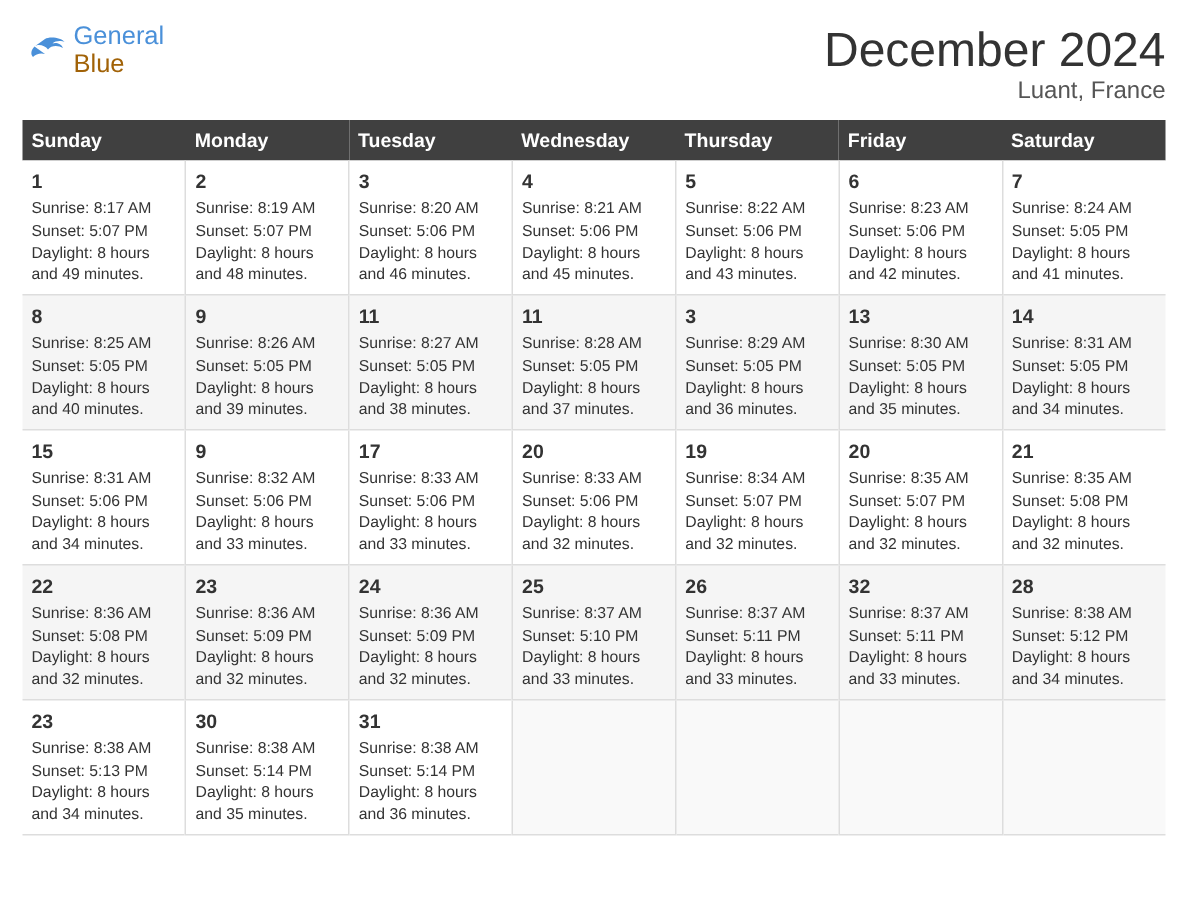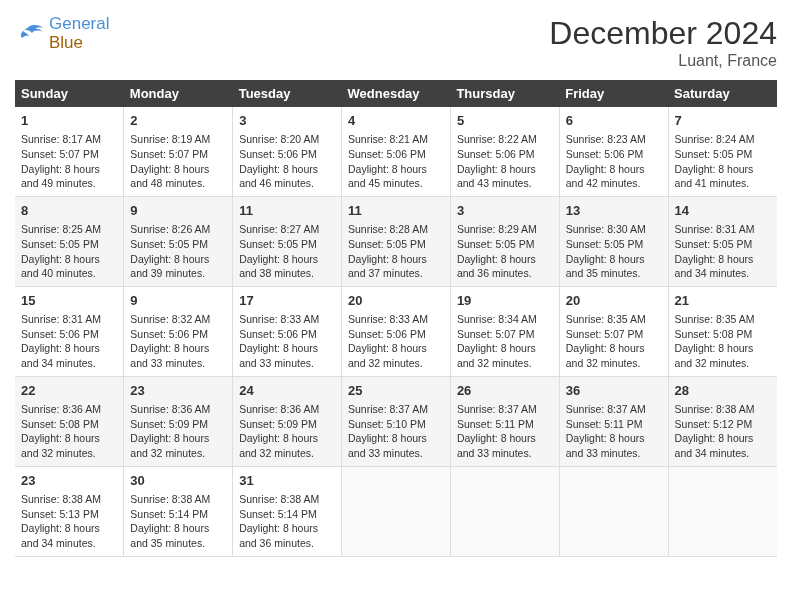--- a/index.html
+++ b/index.html
@@ -149,21 +149,21 @@
         <td><span class="day-num">19</span>Sunrise: 8:34 AM<br>Sunset: 5:07 PM<br>Daylight: 8 hours and 32 minutes.</td>
         <td><span class="day-num">20</span>Sunrise: 8:35 AM<br>Sunset: 5:07 PM<br>Daylight: 8 hours and 32 minutes.</td>
         <td><span class="day-num">21</span>Sunrise: 8:35 AM<br>Sunset: 5:08 PM<br>Daylight: 8 hours and 32 minutes.</td>
       </tr>
       <tr>
         <td><span class="day-num">22</span>Sunrise: 8:36 AM<br>Sunset: 5:08 PM<br>Daylight: 8 hours and 32 minutes.</td>
         <td><span class="day-num">23</span>Sunrise: 8:36 AM<br>Sunset: 5:09 PM<br>Daylight: 8 hours and 32 minutes.</td>
         <td><span class="day-num">24</span>Sunrise: 8:36 AM<br>Sunset: 5:09 PM<br>Daylight: 8 hours and 32 minutes.</td>
         <td><span class="day-num">25</span>Sunrise: 8:37 AM<br>Sunset: 5:10 PM<br>Daylight: 8 hours and 33 minutes.</td>
         <td><span class="day-num">26</span>Sunrise: 8:37 AM<br>Sunset: 5:11 PM<br>Daylight: 8 hours and 33 minutes.</td>
-        <td><span class="day-num">36</span>Sunrise: 8:37 AM<br>Sunset: 5:11 PM<br>Daylight: 8 hours and 33 minutes.</td>
+        <td><span class="day-num">32</span>Sunrise: 8:37 AM<br>Sunset: 5:11 PM<br>Daylight: 8 hours and 33 minutes.</td>
         <td><span class="day-num">28</span>Sunrise: 8:38 AM<br>Sunset: 5:12 PM<br>Daylight: 8 hours and 34 minutes.</td>
       </tr>
       <tr>
         <td><span class="day-num">23</span>Sunrise: 8:38 AM<br>Sunset: 5:13 PM<br>Daylight: 8 hours and 34 minutes.</td>
         <td><span class="day-num">30</span>Sunrise: 8:38 AM<br>Sunset: 5:14 PM<br>Daylight: 8 hours and 35 minutes.</td>
         <td><span class="day-num">31</span>Sunrise: 8:38 AM<br>Sunset: 5:14 PM<br>Daylight: 8 hours and 36 minutes.</td>
         <td class="empty-cell"></td>
         <td class="empty-cell"></td>
         <td class="empty-cell"></td>
         <td class="empty-cell"></td>

